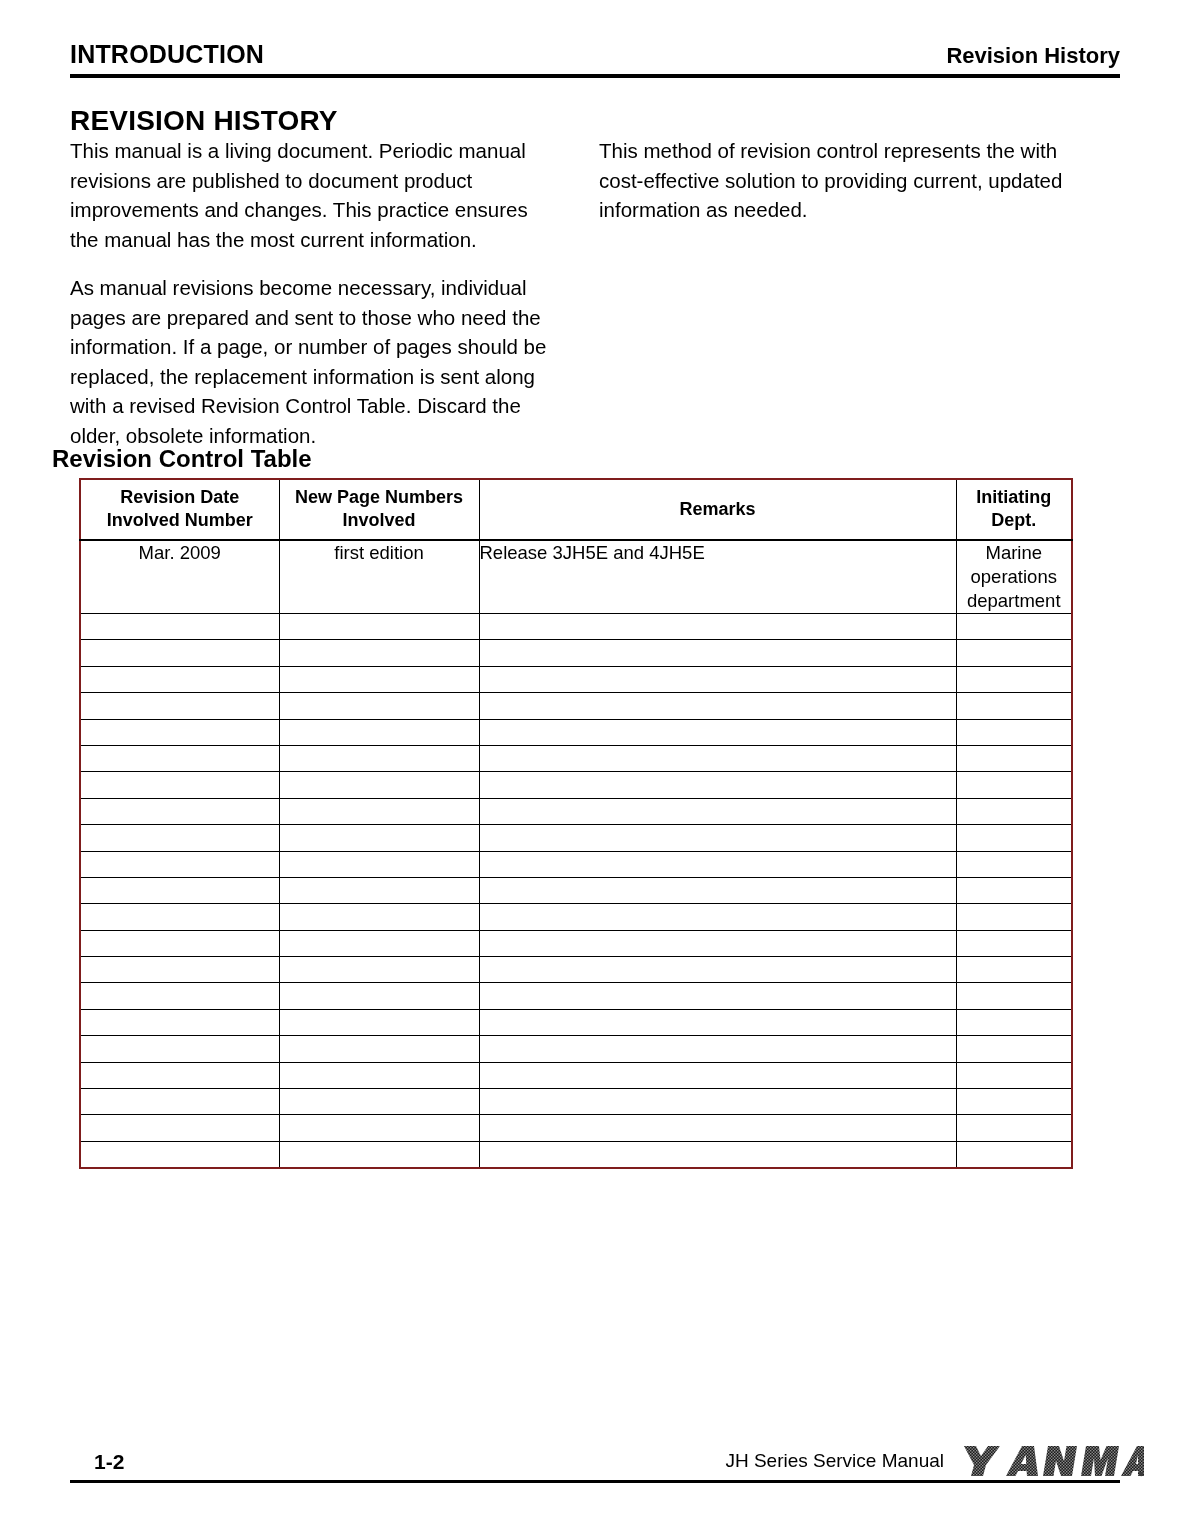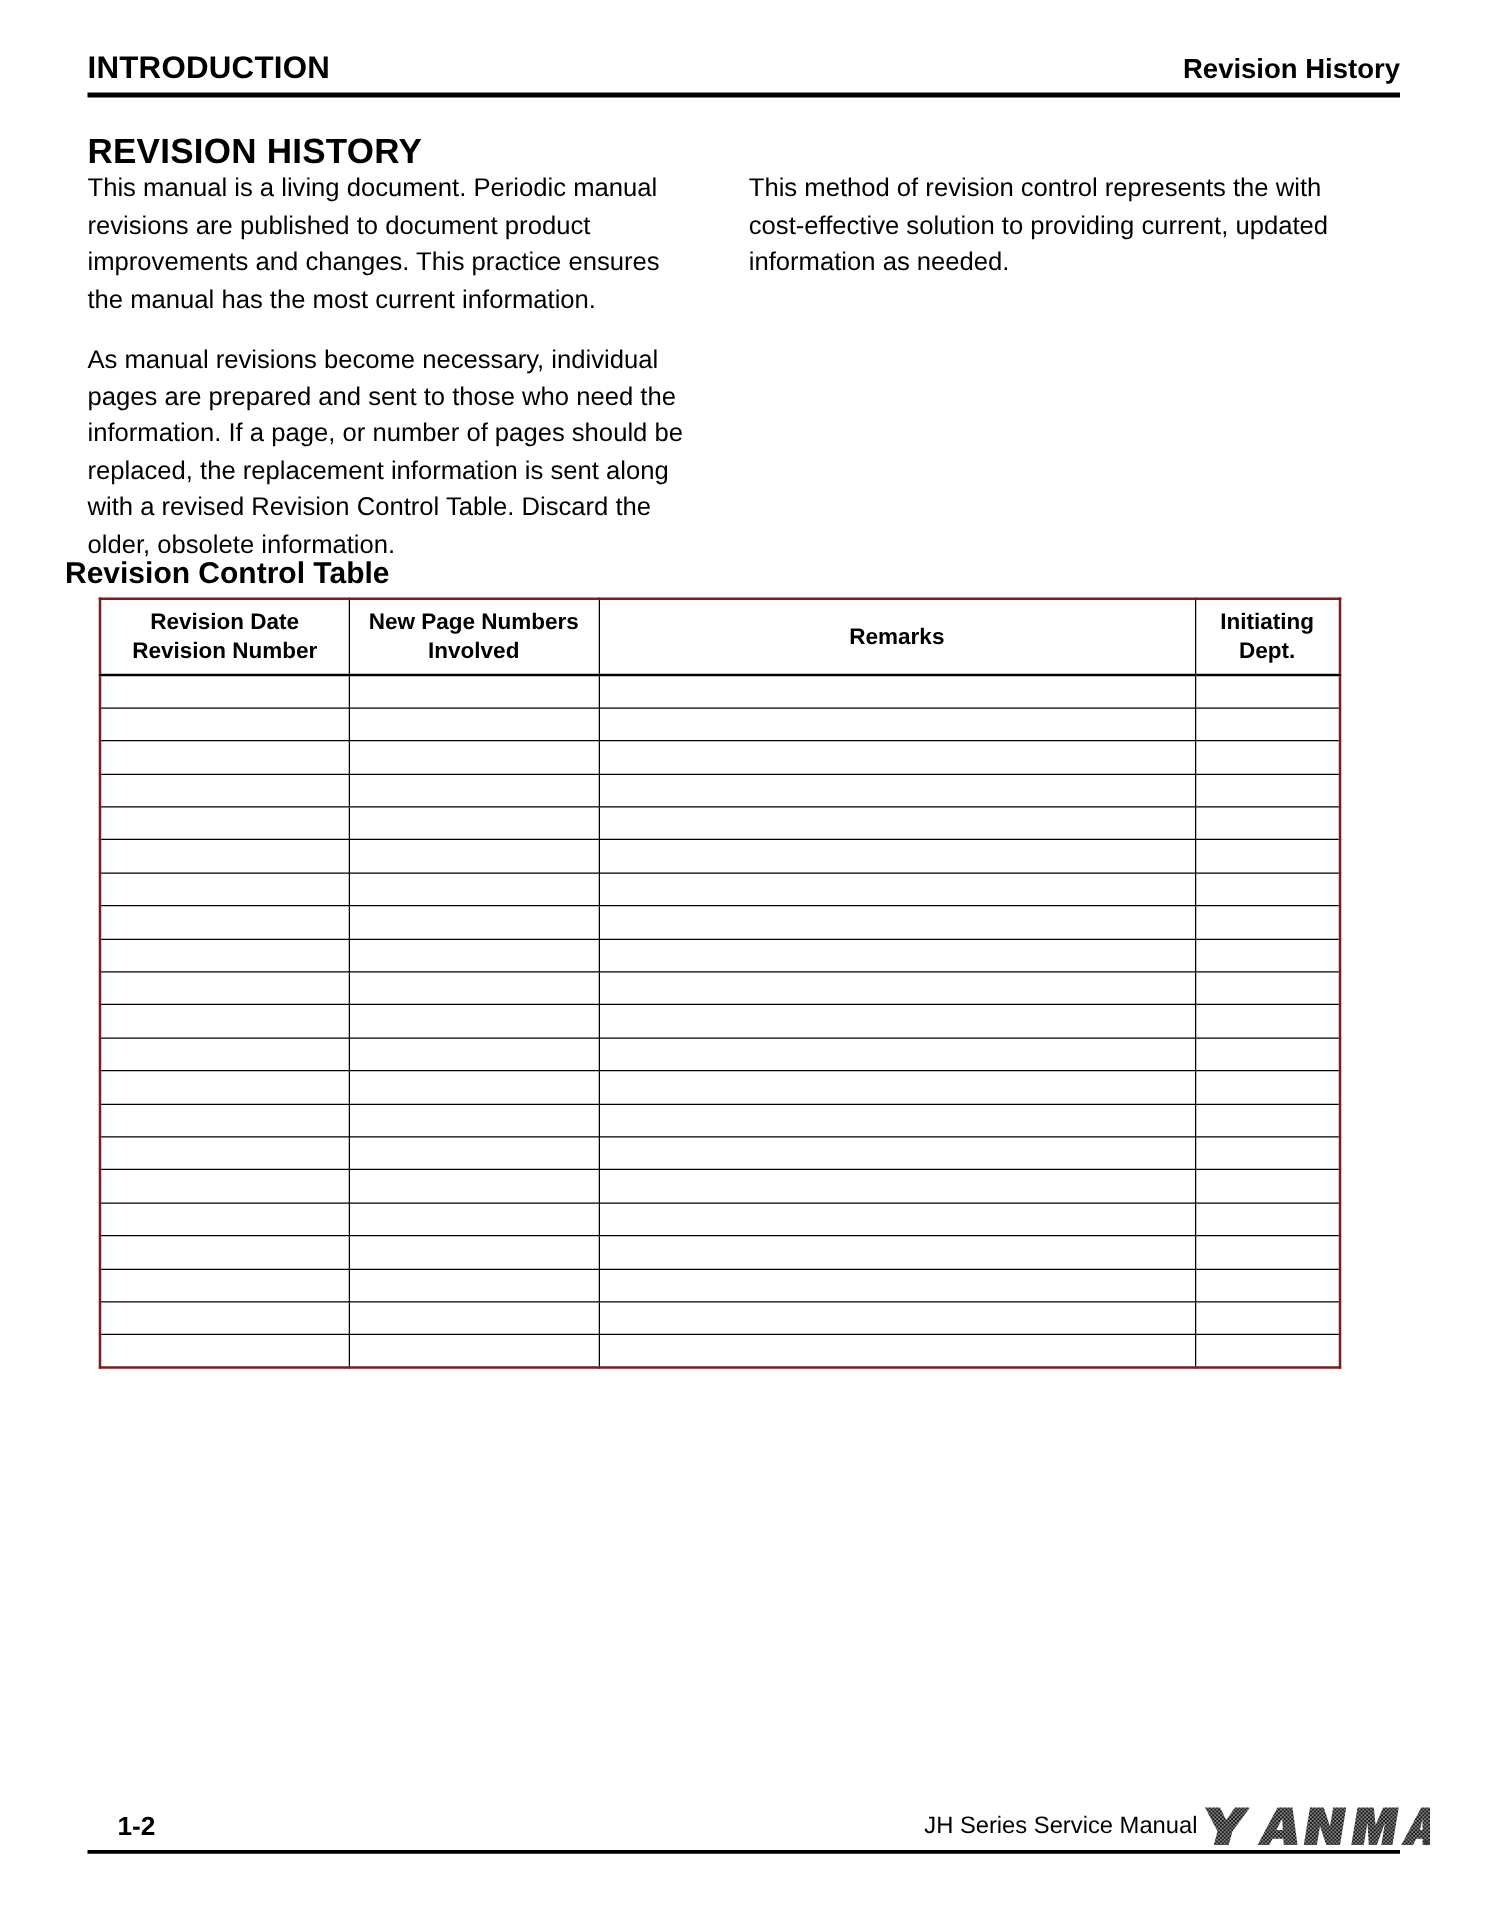--- a/index.html
+++ b/index.html
@@ -155,20 +155,21 @@
     top: 6px;
     font-size: 21px;
     font-weight: bold;
   }
   .footer-right {
     position: absolute;
     right: 0;
     top: 0;
     display: flex;
     align-items: center;
+    gap: 14px;
   }
   .footer-manual-name {
     font-size: 19px;
     line-height: 30px;
   }
   .yanmar-logo {
     display: block;
     width: 186px;
     height: 34px;
   }
@@ -219,36 +220,42 @@
       <colgroup>
         <col class="c1">
           <col class="c2">
           <col class="c3">
           <col class="c4">
       </colgroup>
       <thead>
         <tr>
           <th>
             <span class="hdr-line">Revision Date</span>
-            <span class="hdr-line">Revision Number</span>
+            <span class="hdr-line">Involved Number</span>
           </th>
           <th>
             <span class="hdr-line">New Page Numbers</span>
             <span class="hdr-line">Involved</span>
           </th>
           <th class="remarks-head">
             <span class="hdr-line">Remarks</span>
           </th>
           <th>
             <span class="hdr-line">Initiating</span>
             <span class="hdr-line">Dept.</span>
           </th>
         </tr>
       </thead>
       <tbody id="rct-body">
+        <tr class="first-data">
+          <td class="cell-center">Mar. 2009</td>
+          <td class="cell-center">first edition</td>
+          <td class="cell-left">Release 3JH5E and 4JH5E</td>
+          <td class="cell-center">Marine operations department</td>
+        </tr>
 
       <tr class="empty-row">
             <td>&nbsp;</td>
             <td>&nbsp;</td>
             <td>&nbsp;</td>
             <td>&nbsp;</td>
           </tr>
           <tr class="empty-row">
             <td>&nbsp;</td>
             <td>&nbsp;</td>

